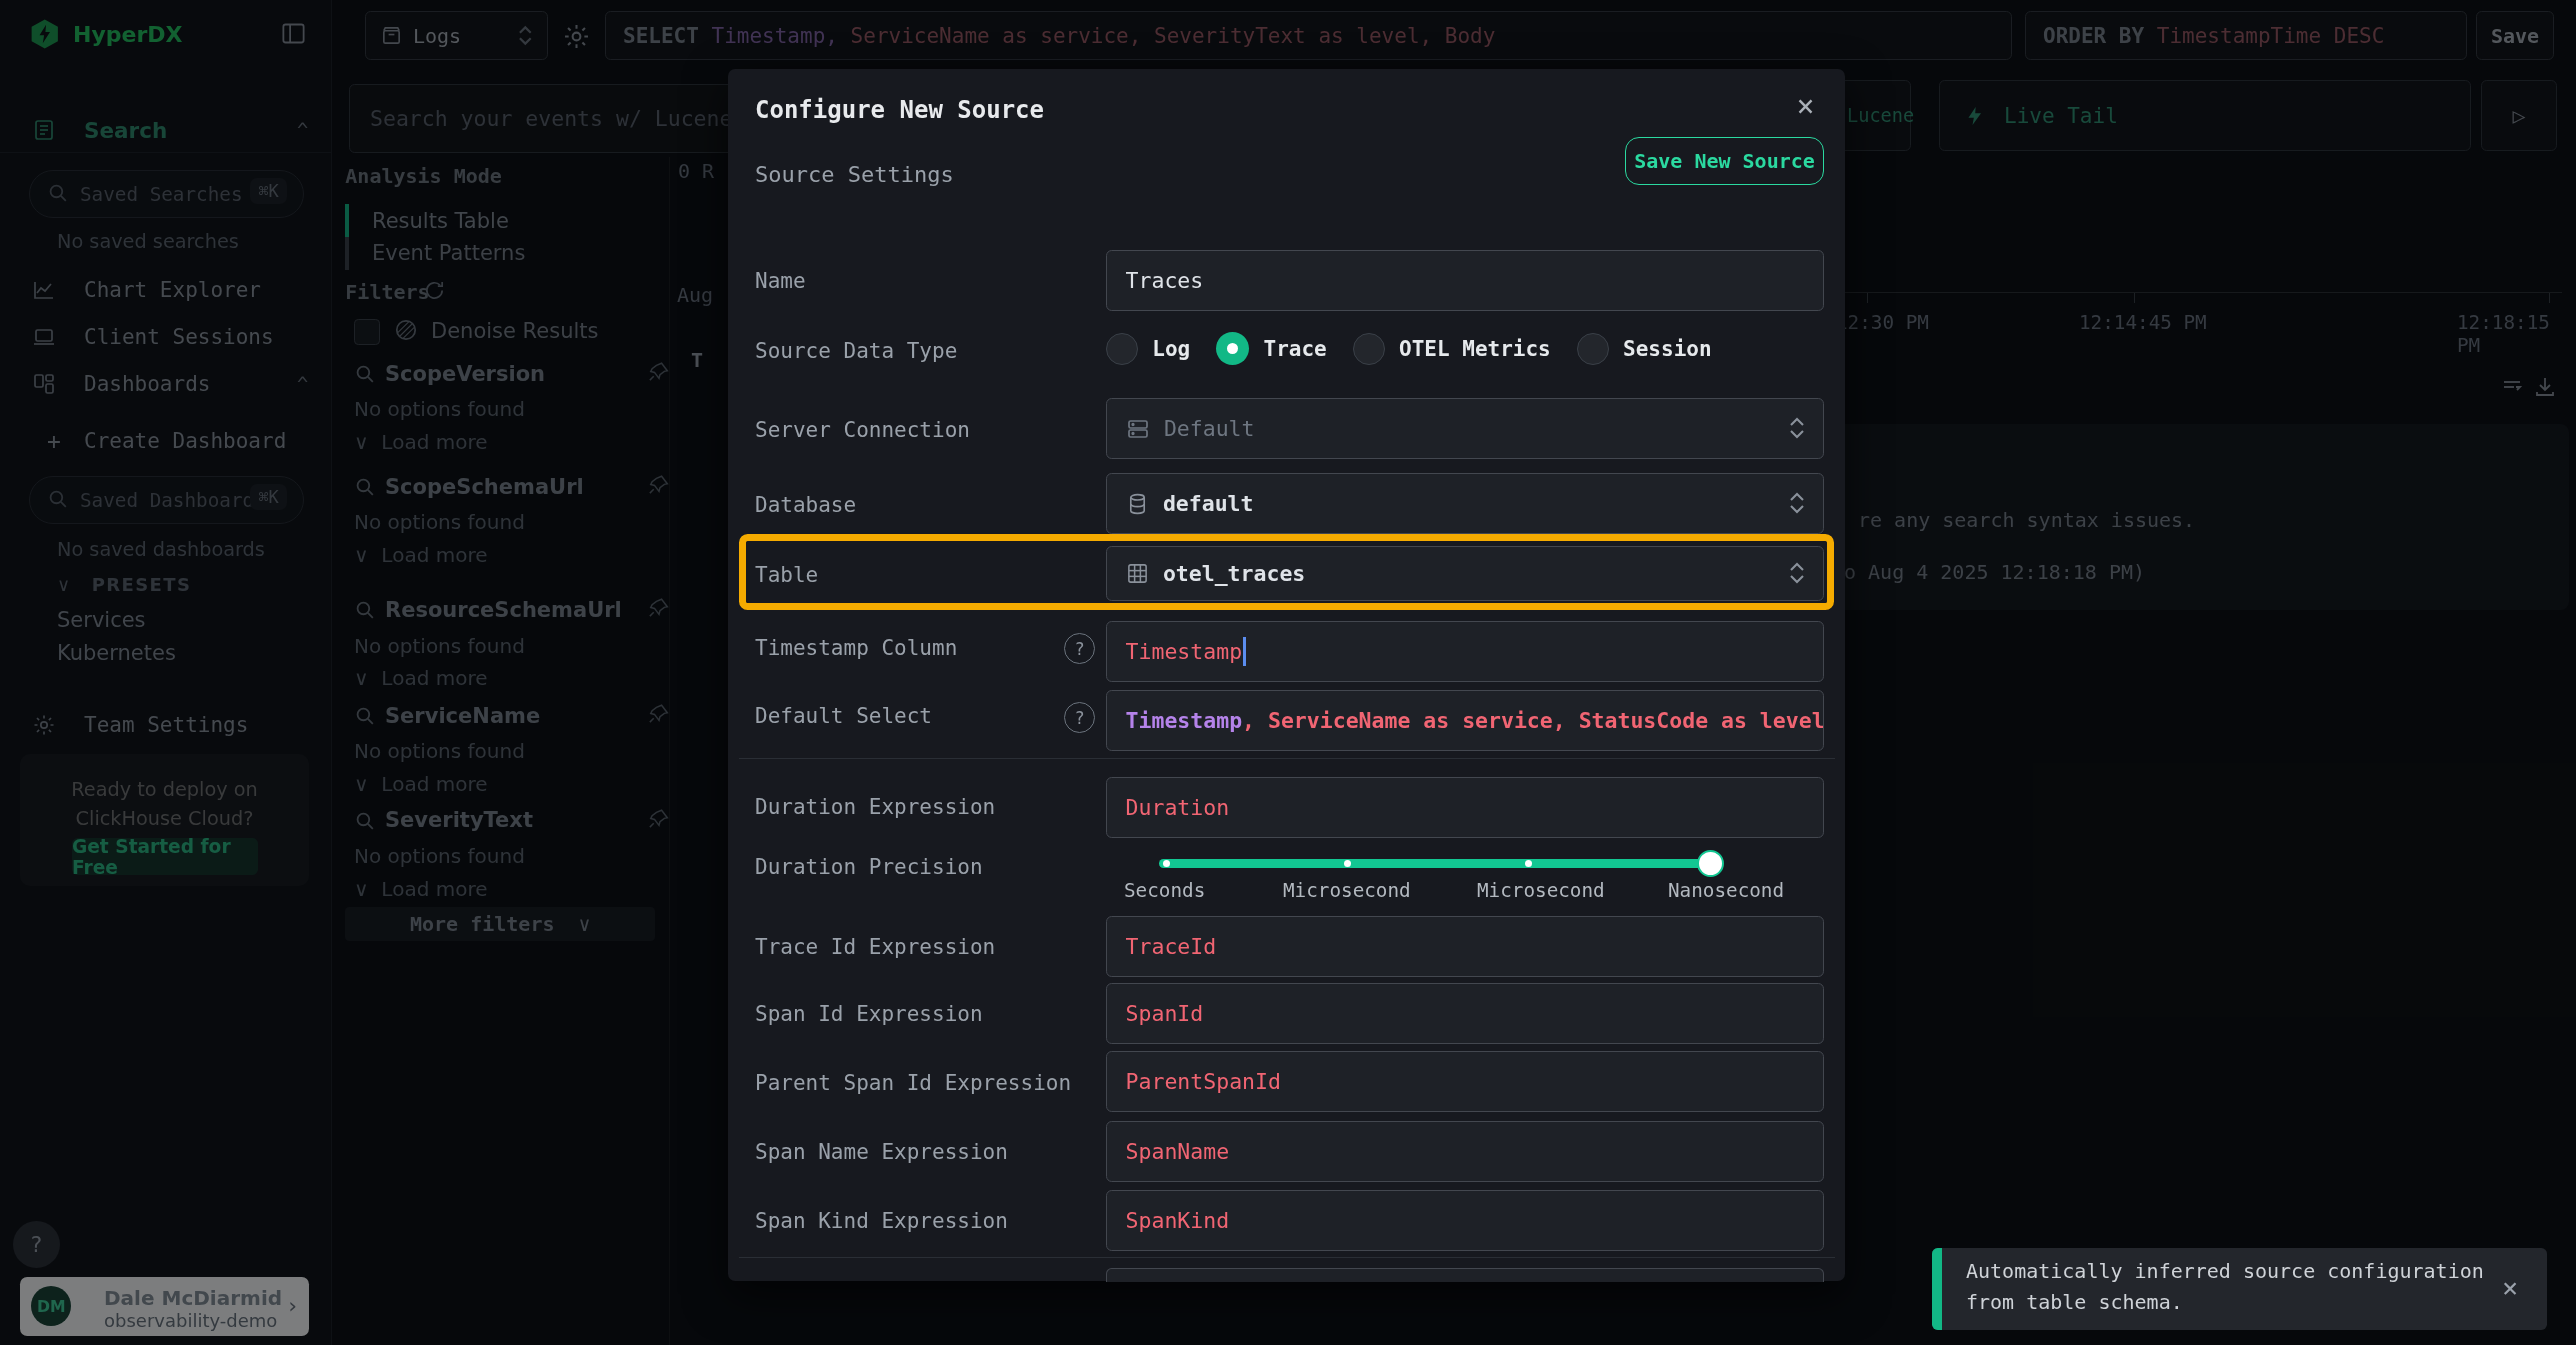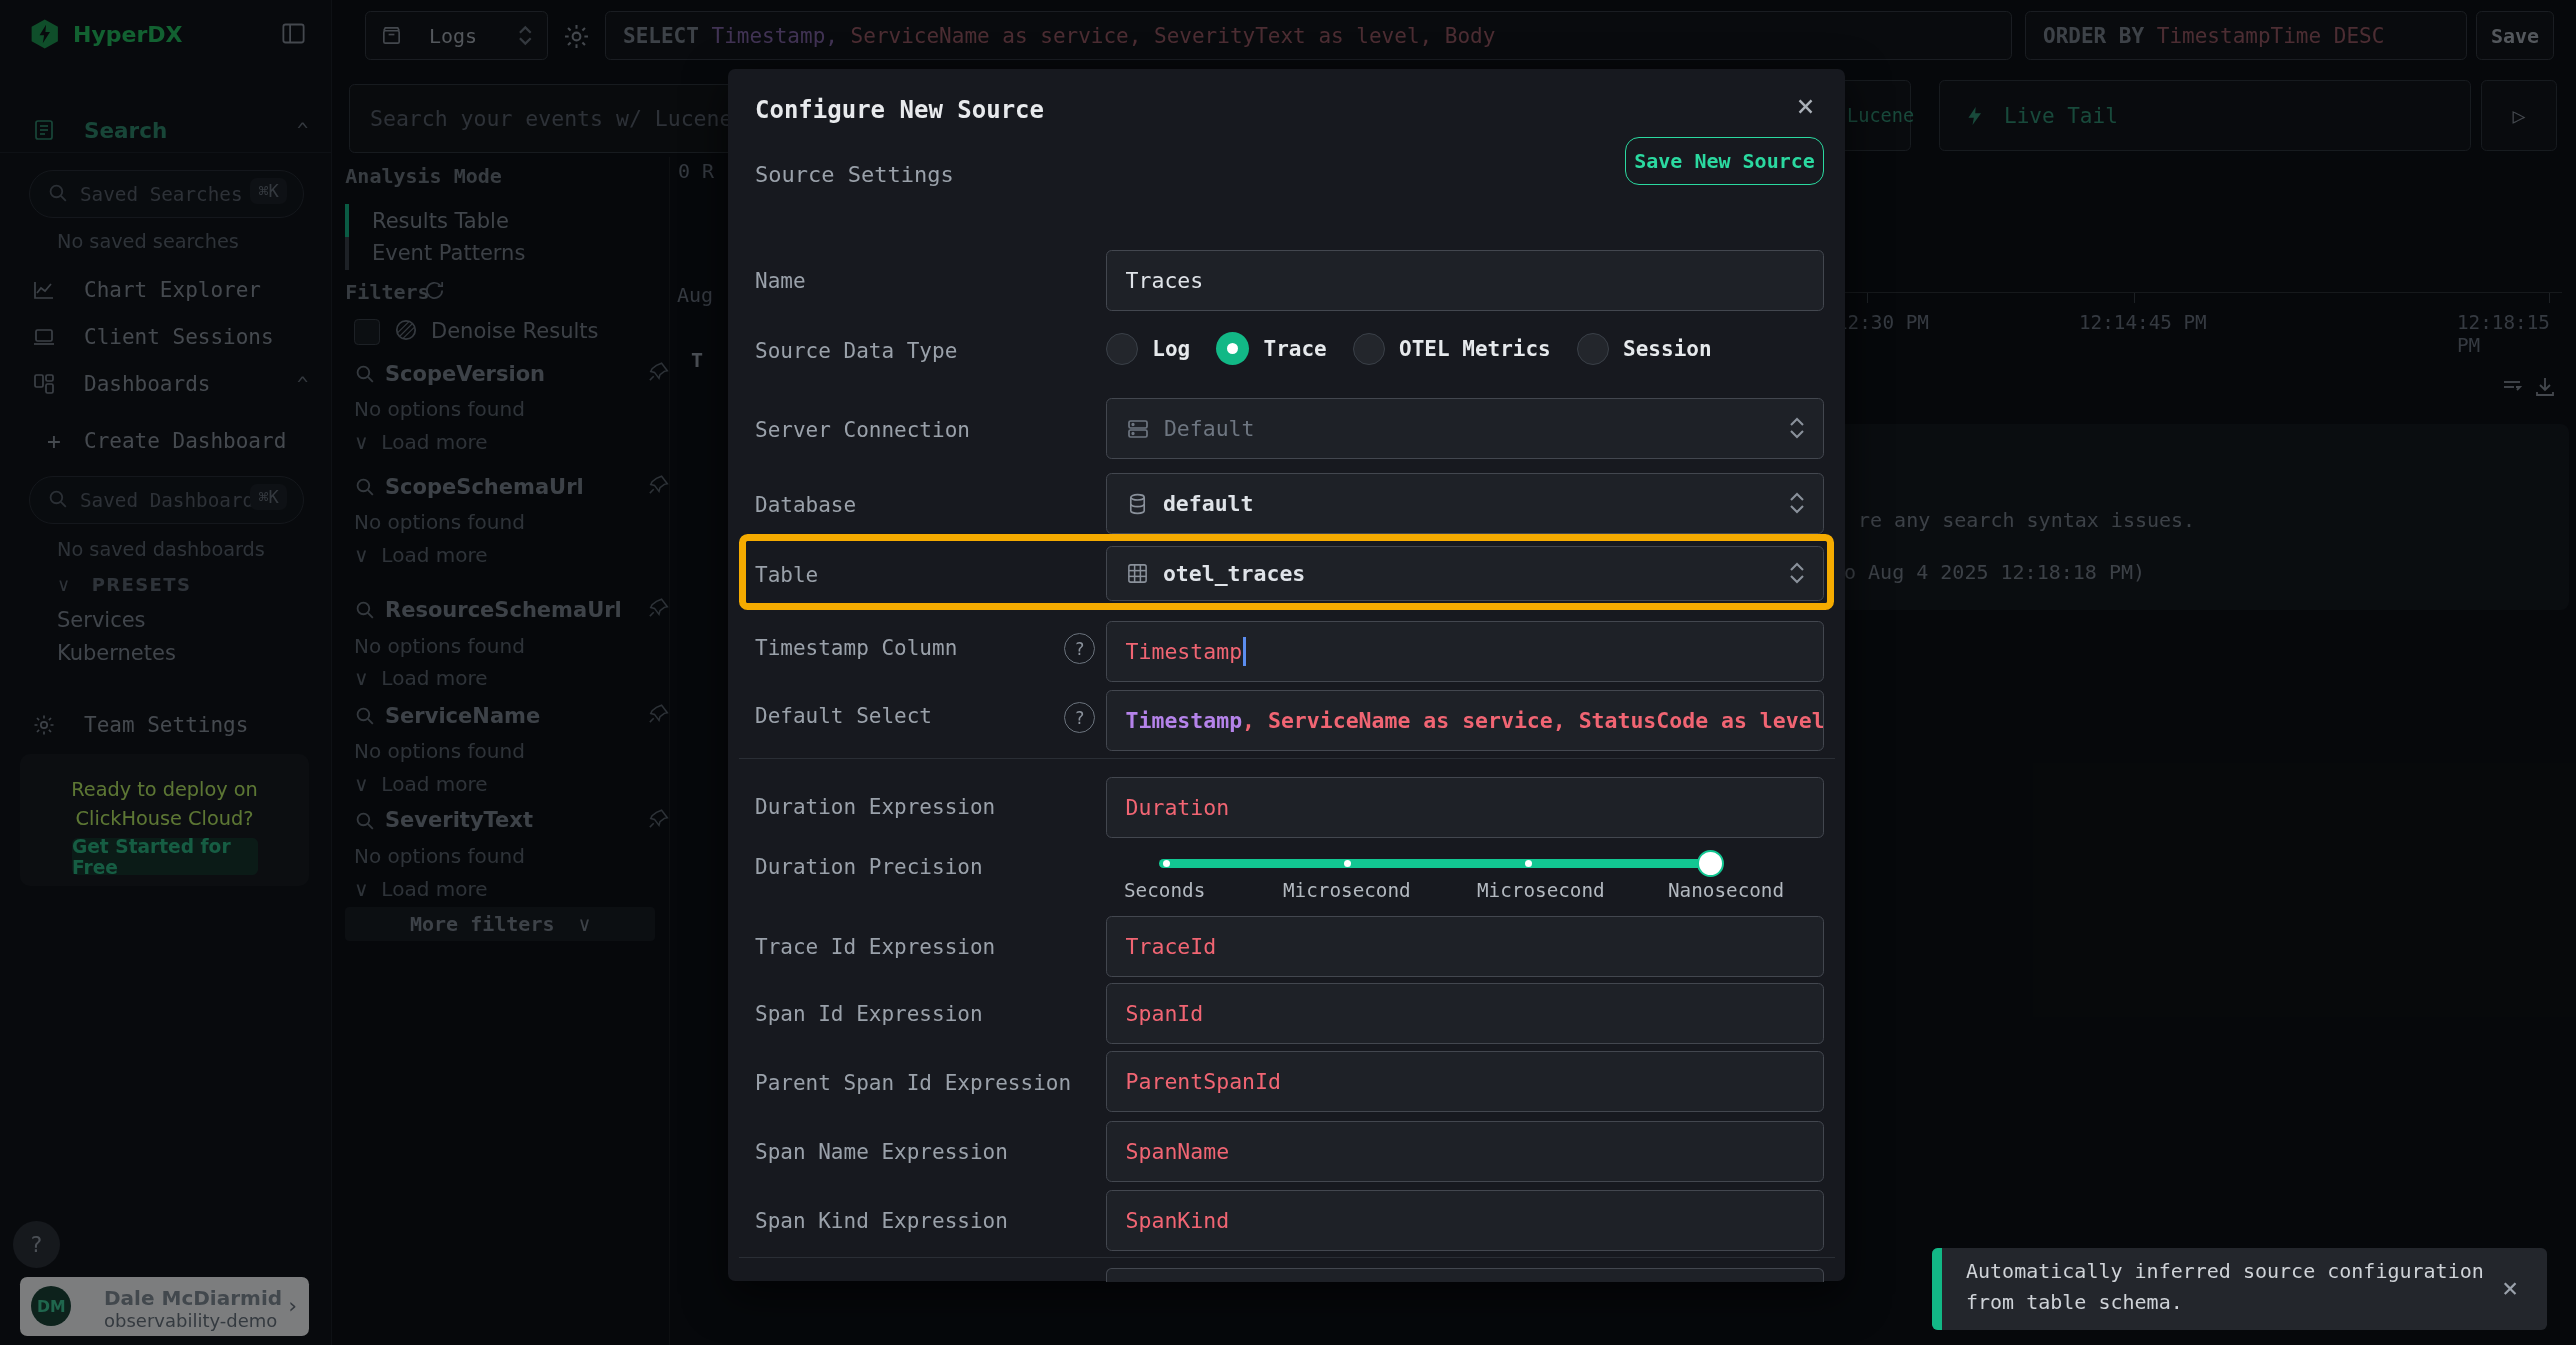--- a/index.html
+++ b/index.html
@@ -7,21 +7,21 @@
   .abs{position:absolute;}
   
   .sidebar{left:0;top:0;width:331px;height:1345px;background:#0d0f13;border-right:1.4px solid #1b1e24;z-index:1;}
   .side-item{position:absolute;left:0;width:331px;height:40px;color:#8d949e;font-size:21px;display:flex;align-items:center;}
   .side-item .txt{position:absolute;left:84px;}
   .side-icon{position:absolute;left:32px;width:24px;height:24px;color:#7a828c;}
   .pill{position:absolute;left:29px;width:273px;height:46px;border:1.4px solid #262b32;border-radius:24px;background:#101317;display:flex;align-items:center;color:#565e68;font-size:19.3px;}
   .kbd{position:absolute;right:15.7px;top:7.2px;background:#1a1e24;border-radius:7.2px;padding:2.9px 8.6px;font-size:17px;color:#6a727c;}
   .divider-h{position:absolute;left:0;width:331px;height:1.4px;background:#1b1e24;}
   .promo{position:absolute;left:20px;top:754px;width:289px;height:132px;background:#15181d;border-radius:10px;}
-  .promo .l{position:absolute;width:100%;text-align:center;color:#bef264;font-size:19.3px;font-family:"DejaVu Sans","Liberation Sans",sans-serif;}
+  .promo .l{position:absolute;width:100%;text-align:center;color:#737373;font-size:19.3px;font-family:"DejaVu Sans","Liberation Sans",sans-serif;}
   .getstarted{position:absolute;left:52px;top:84px;width:186px;height:37px;background:#143229;border-radius:5.7px;color:#2bbd84;font-weight:bold;font-size:18.6px;display:flex;align-items:center;justify-content:center;font-family:"DejaVu Sans","Liberation Sans",sans-serif;}
   .helpcircle{position:absolute;left:13px;top:1221px;width:47px;height:47px;border-radius:50%;background:#2a2e35;color:#9aa1ab;font-size:21.5px;display:flex;align-items:center;justify-content:center;font-family:"DejaVu Sans","Liberation Sans",sans-serif;}
   .usercard{position:absolute;left:20px;top:1277px;width:289px;height:59px;background:#ffffff;border-radius:7.2px;}
   .avatar{position:absolute;left:11.4px;top:9.3px;width:40px;height:40px;border-radius:50%;background:#174234;color:#3ecf9a;font-weight:bold;font-size:15.7px;display:flex;align-items:center;justify-content:center;font-family:"DejaVu Sans","Liberation Sans",sans-serif;}
   
   .box{position:absolute;background:#101215;border:1.4px solid #33383f;border-radius:5.7px;display:flex;align-items:center;}
   .ph{color:#5a616b;}
   
   .mid{position:absolute;left:331px;top:157px;width:338px;height:1191px;border-right:1.4px solid #17191d;z-index:1;}
   .mid .title{position:absolute;left:14.3px;color:#6f7780;font-size:20px;font-weight:bold;}
@@ -185,21 +185,21 @@
   </div>
 
   <div class="box" style="left:365px;top:11.4px;width:181px;height:47px;">
     <span class="abs" style="left:14.3px;top:11.4px;width:23px;height:23px;color:#8a919b;">
       <svg class="icon-svg" viewBox="0 0 24 24" fill="none" stroke="currentColor" stroke-width="1.7">
           <rect x="4" y="7" width="16" height="13" rx="1.5"></rect>
           <path d="M4 7l1.5-3h13L20 7"></path>
           <line x1="9" y1="11" x2="15" y2="11"></line>
         </svg>
     </span>
-    <span class="abs" style="left:63px;color:#aab0b8;font-size:20px;">Logs</span>
+    <span class="abs" style="left:47px;color:#aab0b8;font-size:20px;">Logs</span>
     <span class="abs" style="left:150px;top:10px;width:18.6px;height:27px;color:#6a727c;">
       <svg class="icon-svg" viewBox="0 0 12 20" fill="none" stroke="currentColor" stroke-width="1.6">
           <polyline points="2,8 6,4 10,8"></polyline>
           <polyline points="2,12 6,16 10,12"></polyline>
         </svg>
     </span>
   </div>
   <div class="abs" style="left:562px;top:21.5px;width:29px;height:29px;color:#8a919b;">
     <svg class="icon-svg" viewBox="0 0 24 24" fill="none" stroke="currentColor" stroke-width="1.7">
         <circle cx="12" cy="12" r="3.2"></circle>

